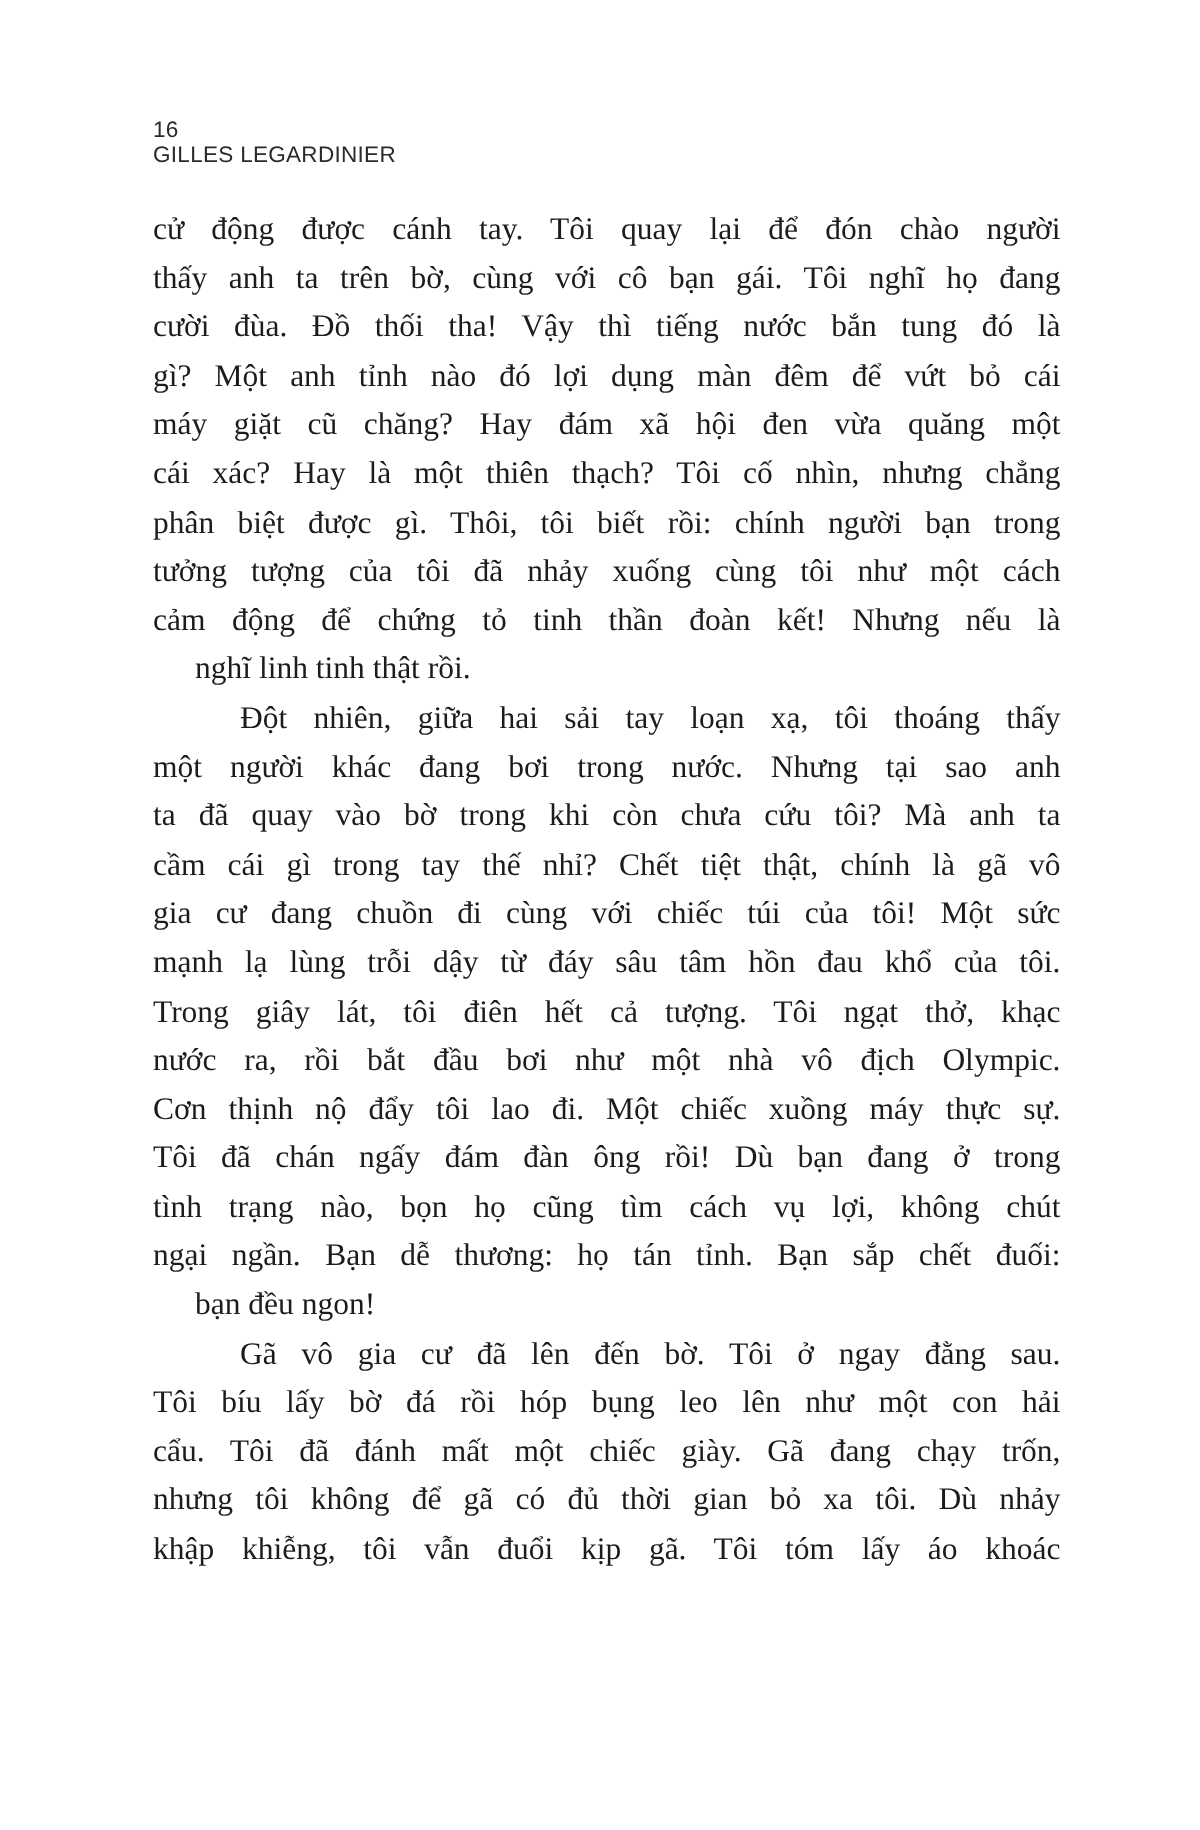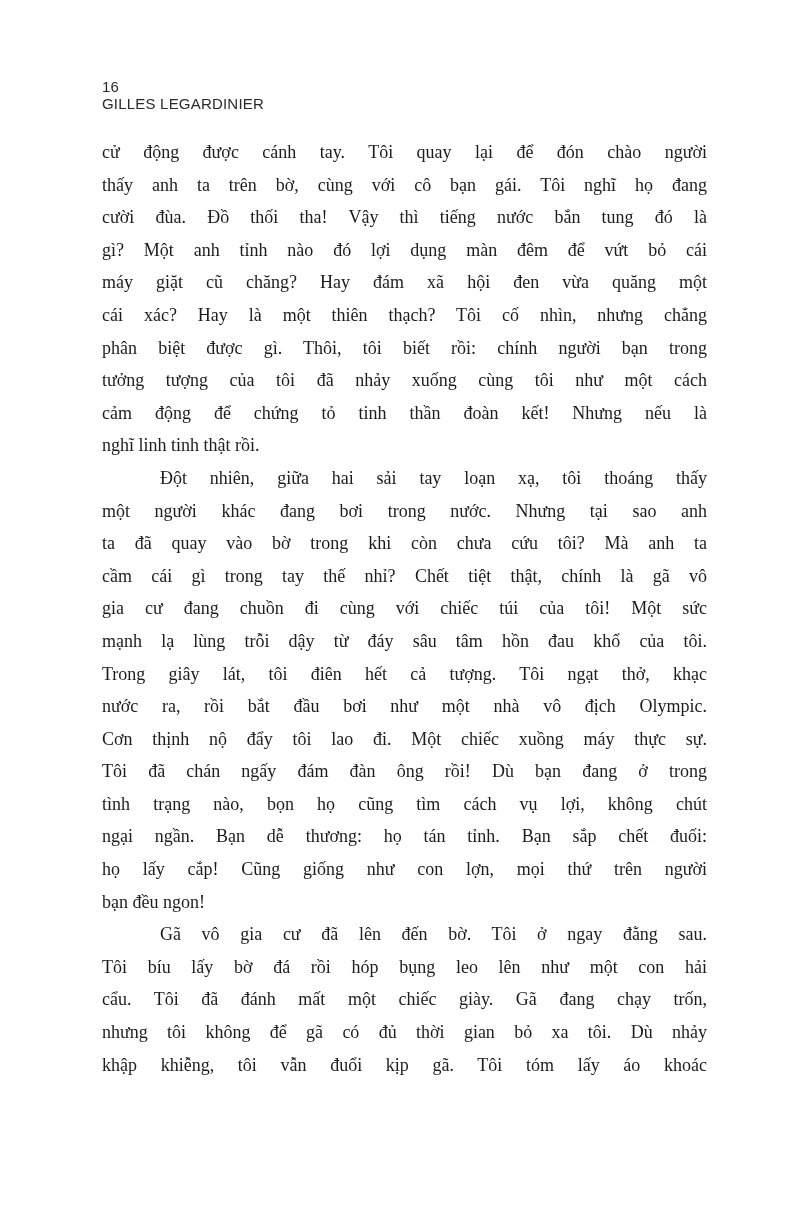--- a/index.html
+++ b/index.html
@@ -26,33 +26,34 @@
       color: #2a2a2a;
       letter-spacing: 0.2px;
       flex-direction: column;
     }
     .page-body {
       position: absolute;
       top: 136px;
       left: 102px;
       width: 605px;
       font-family: "Liberation Serif", "DejaVu Serif", serif;
-      font-size: 18px;
+      font-size: 21px;
       line-height: 32.6px;
       color: #1c1c1c;
       text-align: justify;
     }
     .line {
       display: block;
       text-align: justify;
       text-align-last: justify;
       white-space: nowrap;
     }
     .line.last {
       text-align-last: left;
+      margin-left: 28px;
     }
     .para.indent .line.first {
       text-indent: 58px;
     }
   </style>
 </head>
 <body>
 
 <div class="page-header">
   <span>16</span>
@@ -79,21 +80,20 @@
     <span class="line">ta đã quay vào bờ trong khi còn chưa cứu tôi? Mà anh ta</span>
     <span class="line">cầm cái gì trong tay thế nhỉ? Chết tiệt thật, chính là gã vô</span>
     <span class="line">gia cư đang chuồn đi cùng với chiếc túi của tôi! Một sức</span>
     <span class="line">mạnh lạ lùng trỗi dậy từ đáy sâu tâm hồn đau khổ của tôi.</span>
     <span class="line">Trong giây lát, tôi điên hết cả tượng. Tôi ngạt thở, khạc</span>
     <span class="line">nước ra, rồi bắt đầu bơi như một nhà vô địch Olympic.</span>
     <span class="line">Cơn thịnh nộ đẩy tôi lao đi. Một chiếc xuồng máy thực sự.</span>
     <span class="line">Tôi đã chán ngấy đám đàn ông rồi! Dù bạn đang ở trong</span>
     <span class="line">tình trạng nào, bọn họ cũng tìm cách vụ lợi, không chút</span>
     <span class="line">ngại ngần. Bạn dễ thương: họ tán tỉnh. Bạn sắp chết đuối:</span>
-    <span class="line">họ lấy cắp! Cũng giống như con lợn, mọi thứ trên người</span>
     <span class="line last">bạn đều ngon!</span>
   </div>
 
   <div class="para indent">
     <span class="line first">Gã vô gia cư đã lên đến bờ. Tôi ở ngay đằng sau.</span>
     <span class="line">Tôi bíu lấy bờ đá rồi hóp bụng leo lên như một con hải</span>
     <span class="line">cẩu. Tôi đã đánh mất một chiếc giày. Gã đang chạy trốn,</span>
     <span class="line">nhưng tôi không để gã có đủ thời gian bỏ xa tôi. Dù nhảy</span>
     <span class="line">khập khiễng, tôi vẫn đuổi kịp gã. Tôi tóm lấy áo khoác</span>
   </div>

